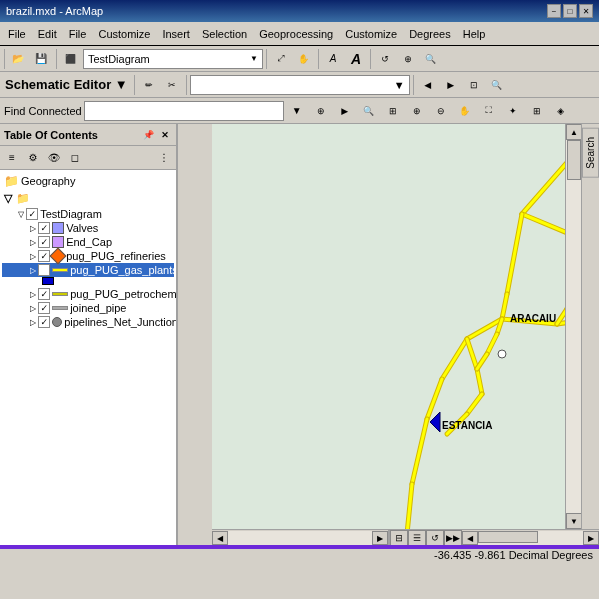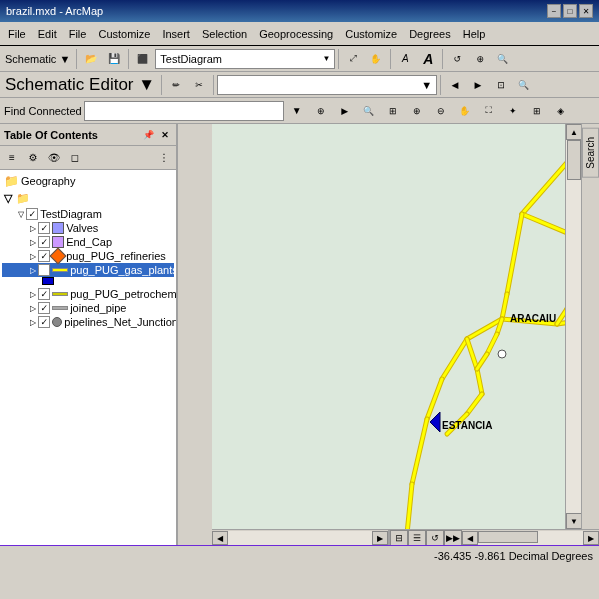--- a/index.html
+++ b/index.html
@@ -198,23 +198,22 @@
     }
     .map-scroll-btn { width: 16px; height: 14px; background: #d4d0c8; border: 1px solid #888; display: flex; align-items: center; justify-content: center; font-size: 8px; cursor: pointer; }
     .map-h-track { flex: 1; background: #e8e4dc; height: 14px; }
     .map-h-thumb { width: 60px; height: 12px; background: #d4d0c8; border: 1px solid #888; cursor: pointer; }
     .map-tb-btn { width: 18px; height: 16px; background: #d4d0c8; border: 1px solid #888; display: flex; align-items: center; justify-content: center; font-size: 9px; cursor: pointer; }
 
     
     #statusbar {
       height: 20px;
       background: #d4d0c8;
-      border-top: 1px solid #6d28d9;
-      display: flex;
-      align-items: center;
+      border-top: 4px solid #6d28d9;
+      display: flex;
       padding: 0 6px;
       font-size: 11px;
     }
     .status-text { flex: 1; text-align: right; }
 
     
     #map-svg {
       position: absolute;
       top: 0; left: 0;
       width: 100%; height: 100%;
@@ -239,21 +238,20 @@
   <span class="menu-item">Customize</span>
   <span class="menu-item">Insert</span>
   <span class="menu-item">Selection</span>
   <span class="menu-item">Geoprocessing</span>
   <span class="menu-item">Customize</span>
   <span class="menu-item">Degrees</span>
   <span class="menu-item">Help</span>
 </div>
 
 <div class="toolbar-row">
-  <div class="tb-btn" style="font-size:11px;">Schematic ▼</div>
   <div class="tb-separator"></div>
   <div class="tb-btn">📂</div>
   <div class="tb-btn">💾</div>
   <div class="tb-separator"></div>
   <div class="tb-btn" style="font-size:9px;">⬛</div>
   <div class="tb-dropdown">
     <span>TestDiagram</span>
     <span class="tb-dropdown-arrow">▼</span>
   </div>
   <div class="tb-separator"></div>
@@ -262,21 +260,21 @@
   <div class="tb-separator"></div>
   <div class="tb-btn" style="font-size:10px; font-style:italic;">A</div>
   <div class="tb-btn" style="font-size:14px; font-style:italic; font-weight:bold;">A</div>
   <div class="tb-separator"></div>
   <div class="tb-btn" style="font-size:9px;">↺</div>
   <div class="tb-btn" style="font-size:9px;">⊕</div>
   <div class="tb-btn" style="font-size:9px;">🔍</div>
 </div>
 
 <div class="toolbar-row">
-  <div class="tb-btn" style="font-size:17px;">Schematic Editor ▼</div>
+  <div class="tb-btn" style="font-size:13px;font-weight:bold;">Schematic Editor ▼</div>
   <div class="tb-separator"></div>
   <div class="tb-btn" style="font-size:9px;">✏</div>
   <div class="tb-btn" style="font-size:9px;">✂</div>
   <div class="tb-separator"></div>
   <div class="sch-dropdown" style="min-width: 220px;">
     <span>&nbsp;</span>
     <span>▼</span>
   </div>
   <div class="tb-separator"></div>
   <div class="tb-btn" style="font-size:9px;">◀</div>

